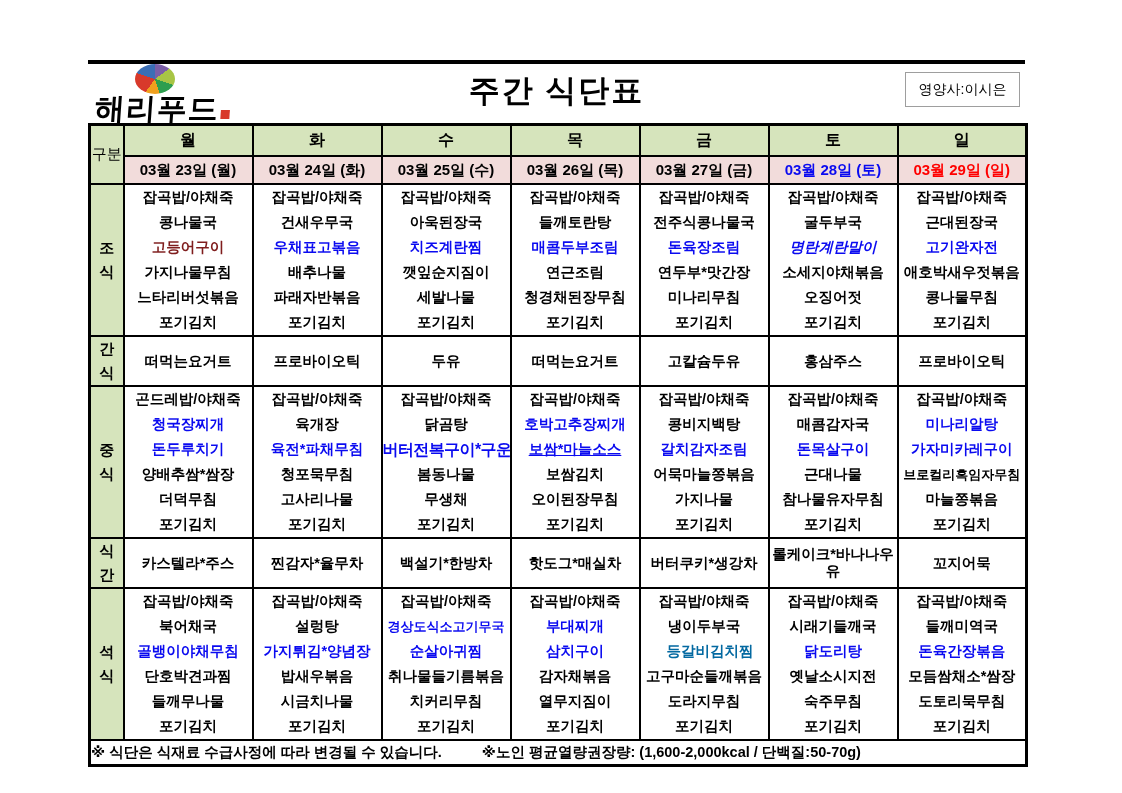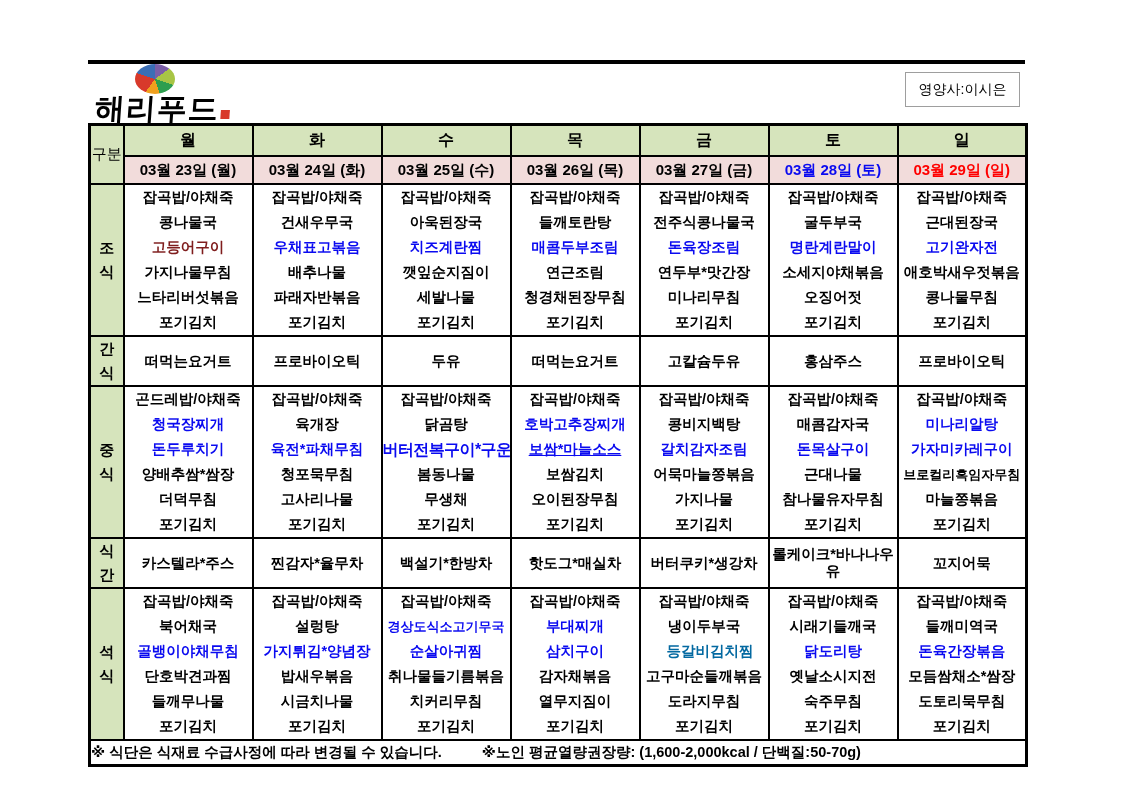--- a/index.html
+++ b/index.html
@@ -65,20 +65,21 @@
 <body>
 
 <div class="sheet">
   <div class="top-line"></div>
 
   <div class="logo">
     <div class="logo-emblem"></div>
     <div class="logo-text"><span>해리푸드</span><span class="stamp"></span></div>
   </div>
 
+  <div class="title">주간 식단표</div>
 
   <div class="nutri">영양사:이시은</div>
 
   <table class="menu" id="menu-table">
     <colgroup>
       <col class="c-label">
       <col class="c-day">
         <col class="c-day">
         <col class="c-day">
         <col class="c-day">
@@ -145,21 +146,21 @@
             <div class="item">잡곡밥/야채죽</div>
             <div class="item">전주식콩나물국</div>
             <div class="item" style="color: rgb(10, 10, 240);">돈육장조림</div>
             <div class="item">연두부*맛간장</div>
             <div class="item">미나리무침</div>
             <div class="item">포기김치</div>
           </td>
           <td class="meal-cell">
             <div class="item">잡곡밥/야채죽</div>
             <div class="item">굴두부국</div>
-            <div class="item" style="color: rgb(10, 10, 240);">명란계란말이</div>
+            <div class="item" style="color: rgb(10, 10, 240); font-style: italic;">명란계란말이</div>
             <div class="item">소세지야채볶음</div>
             <div class="item">오징어젓</div>
             <div class="item">포기김치</div>
           </td>
           <td class="meal-cell">
             <div class="item">잡곡밥/야채죽</div>
             <div class="item">근대된장국</div>
             <div class="item" style="color: rgb(10, 10, 240);">고기완자전</div>
             <div class="item">애호박새우젓볶음</div>
             <div class="item">콩나물무침</div>

